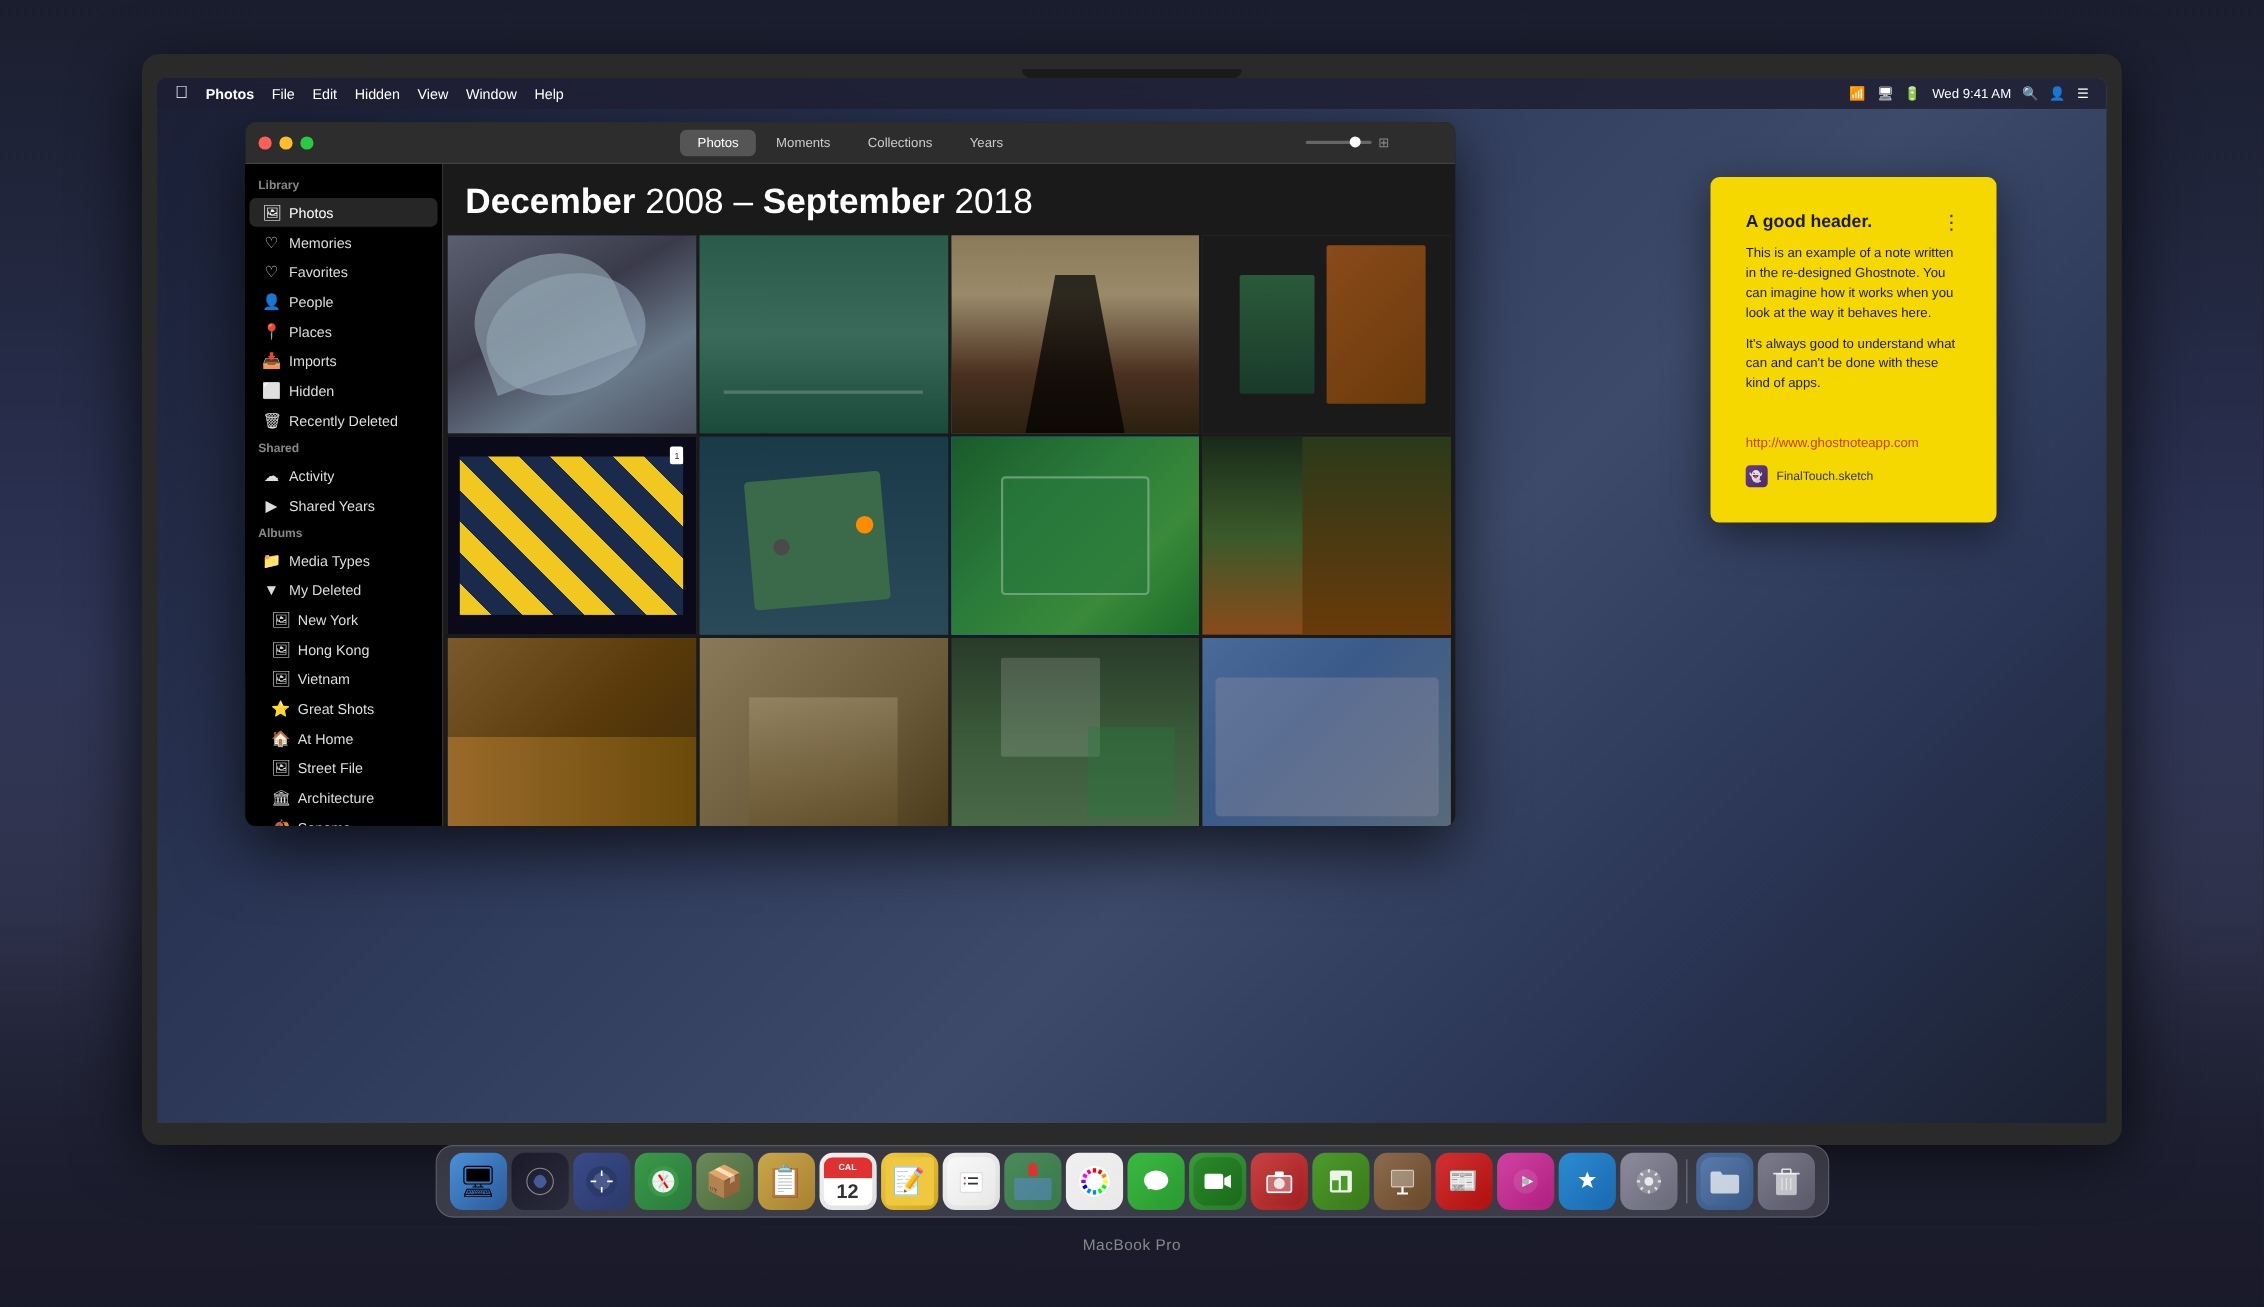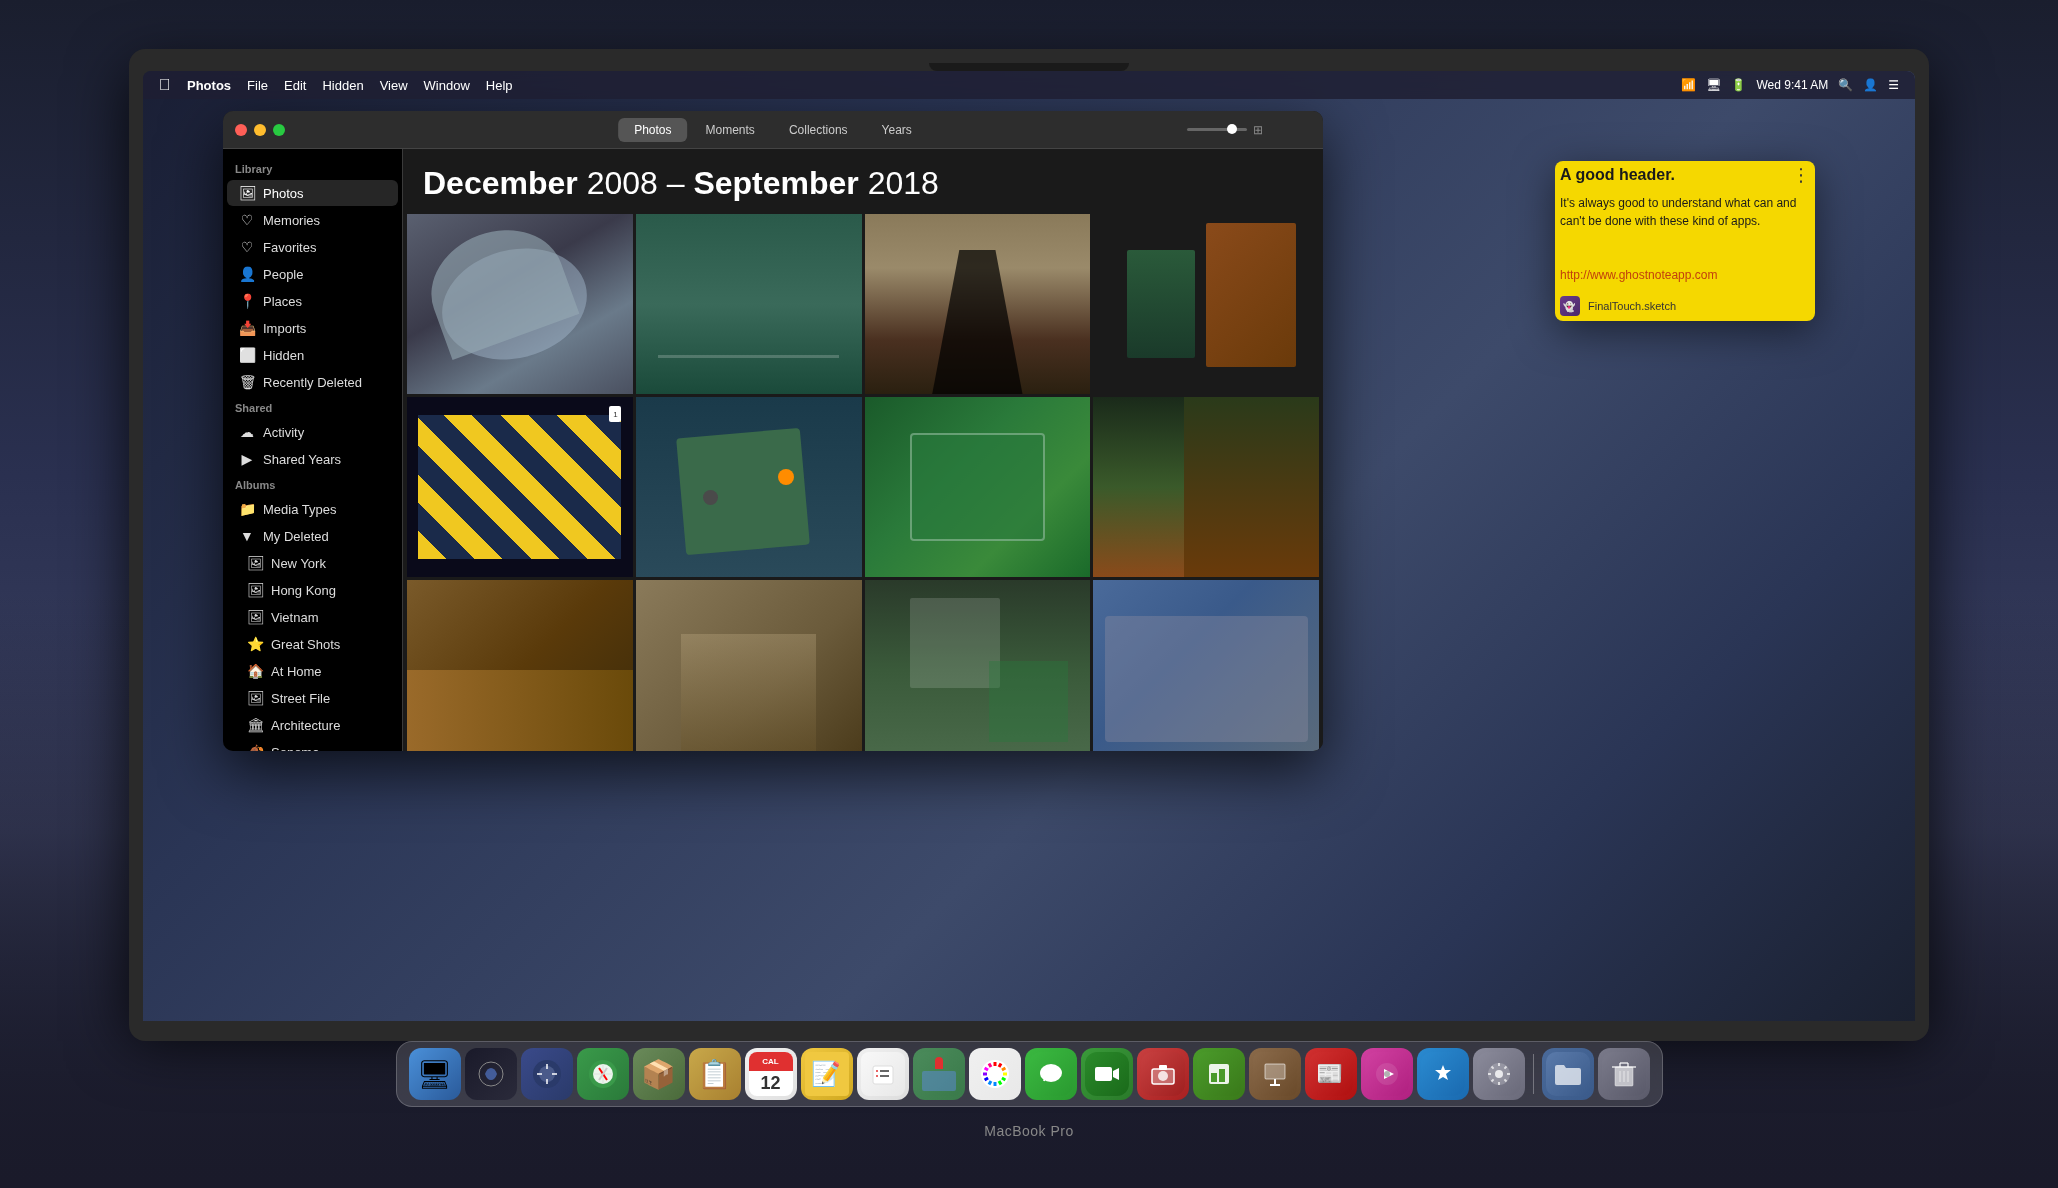--- a/index.html
+++ b/index.html
@@ -289,21 +289,21 @@
     }
 
     
     .ghostnote-panel {
       position: absolute;
       top: 90px;
       right: 100px;
       width: 260px;
       background: #f5d800;
       border-radius: 8px;
-      padding: 5px;
+      padding: 32px;
       box-shadow: 0 10px 40px rgba(0,0,0,0.5);
       z-index: 200;
     }
     .ghostnote-header {
       display: flex;
       justify-content: space-between;
       align-items: flex-start;
       margin-bottom: 10px;
     }
     .ghostnote-title {
@@ -653,20 +653,21 @@
           </div>
         </div>
       </div>
 
       <div class="ghostnote-panel">
         <div class="ghostnote-header">
           <span class="ghostnote-title">A good header.</span>
           <span class="ghostnote-menu">⋮</span>
         </div>
         <div class="ghostnote-body">
+          <p>This is an example of a note written in the re-designed Ghostnote. You can imagine how it works when you look at the way it behaves here.</p>
           <p>It's always good to understand what can and can't be done with these kind of apps.</p>
           <p style="color:#c2410c;margin-top:36px;">http://www.ghostnoteapp.com</p>
         </div>
         <div class="ghostnote-footer">
           <div class="ghostnote-app-icon">
             <span>👻</span>
           </div>
           <span class="ghostnote-filename">FinalTouch.sketch</span>
         </div>
       </div>

